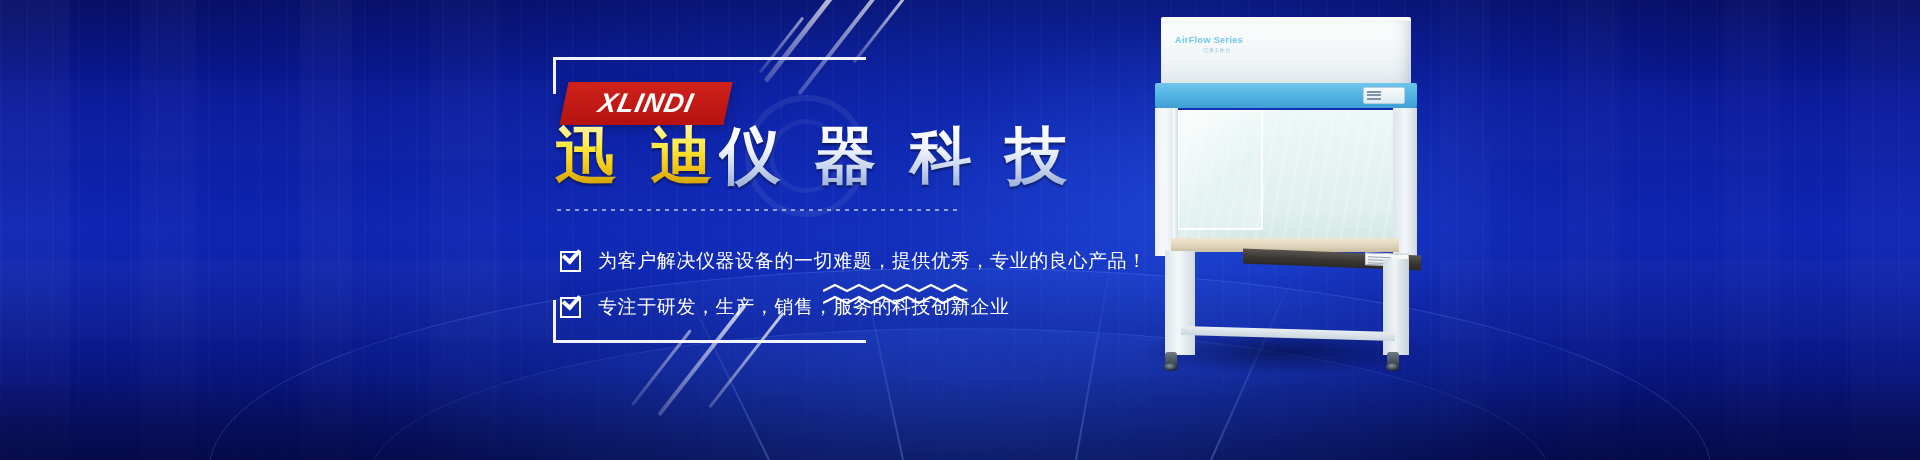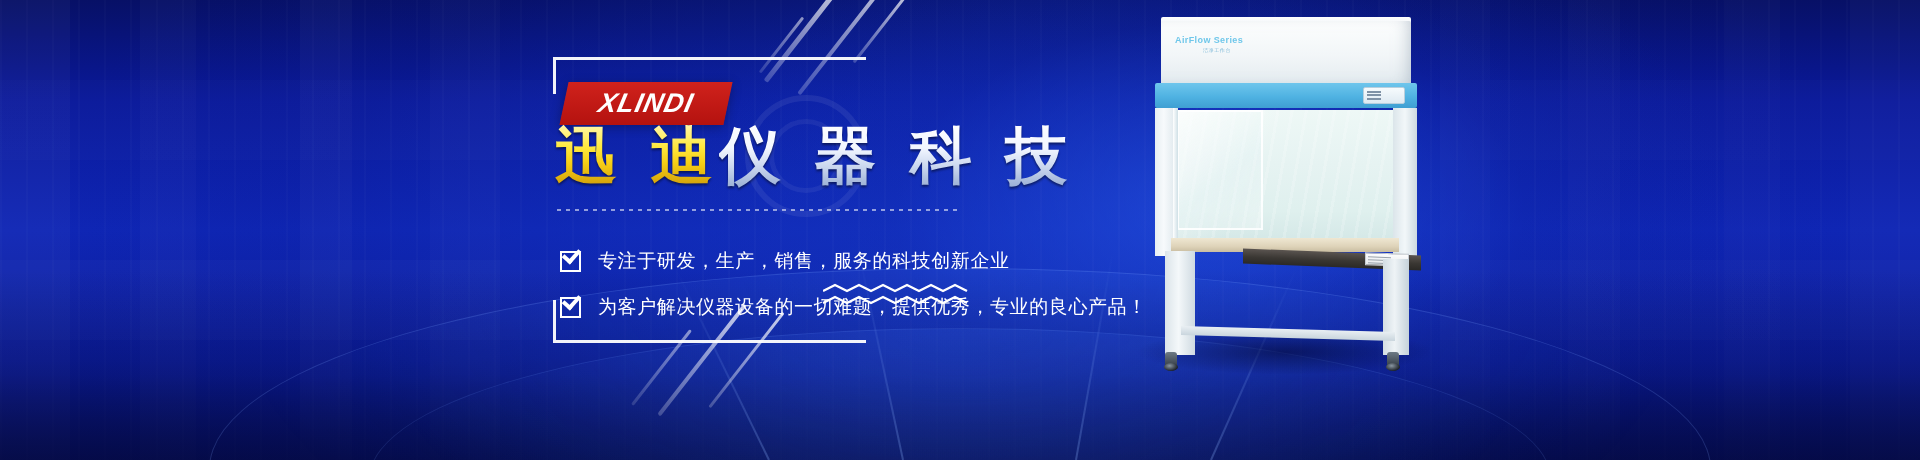--- a/index.html
+++ b/index.html
@@ -280,25 +280,25 @@
   <div id="logo-text">XLINDI</div>
 
   <div id="headline">
     <span class="gold">迅 迪</span><span class="silver">仪 器 科 技</span>
   </div>
   <div id="divider"></div>
 
   <div id="bullets">
     <div class="bullet">
       <span class="check"></span>
-      <span class="bullet-text">专注于研发，生产，销售，服务的科技创新企业</span>
+      <span class="bullet-text">为客户解决仪器设备的一切难题，提供优秀，专业的良心产品！</span>
     </div>
     <div class="bullet">
       <span class="check"></span>
-      <span class="bullet-text">为客户解决仪器设备的一切难题，提供优秀，专业的良心产品！</span>
+      <span class="bullet-text">专注于研发，生产，销售，服务的科技创新企业</span>
     </div>
   </div>
 
   <div id="product">
     <div class="p-shadow"></div>
     <div class="p-hood-top"></div>
     <div class="p-hood"></div>
     <div class="p-brand">AirFlow Series</div>
     <div class="p-brand-sub">洁净工作台</div>
 

